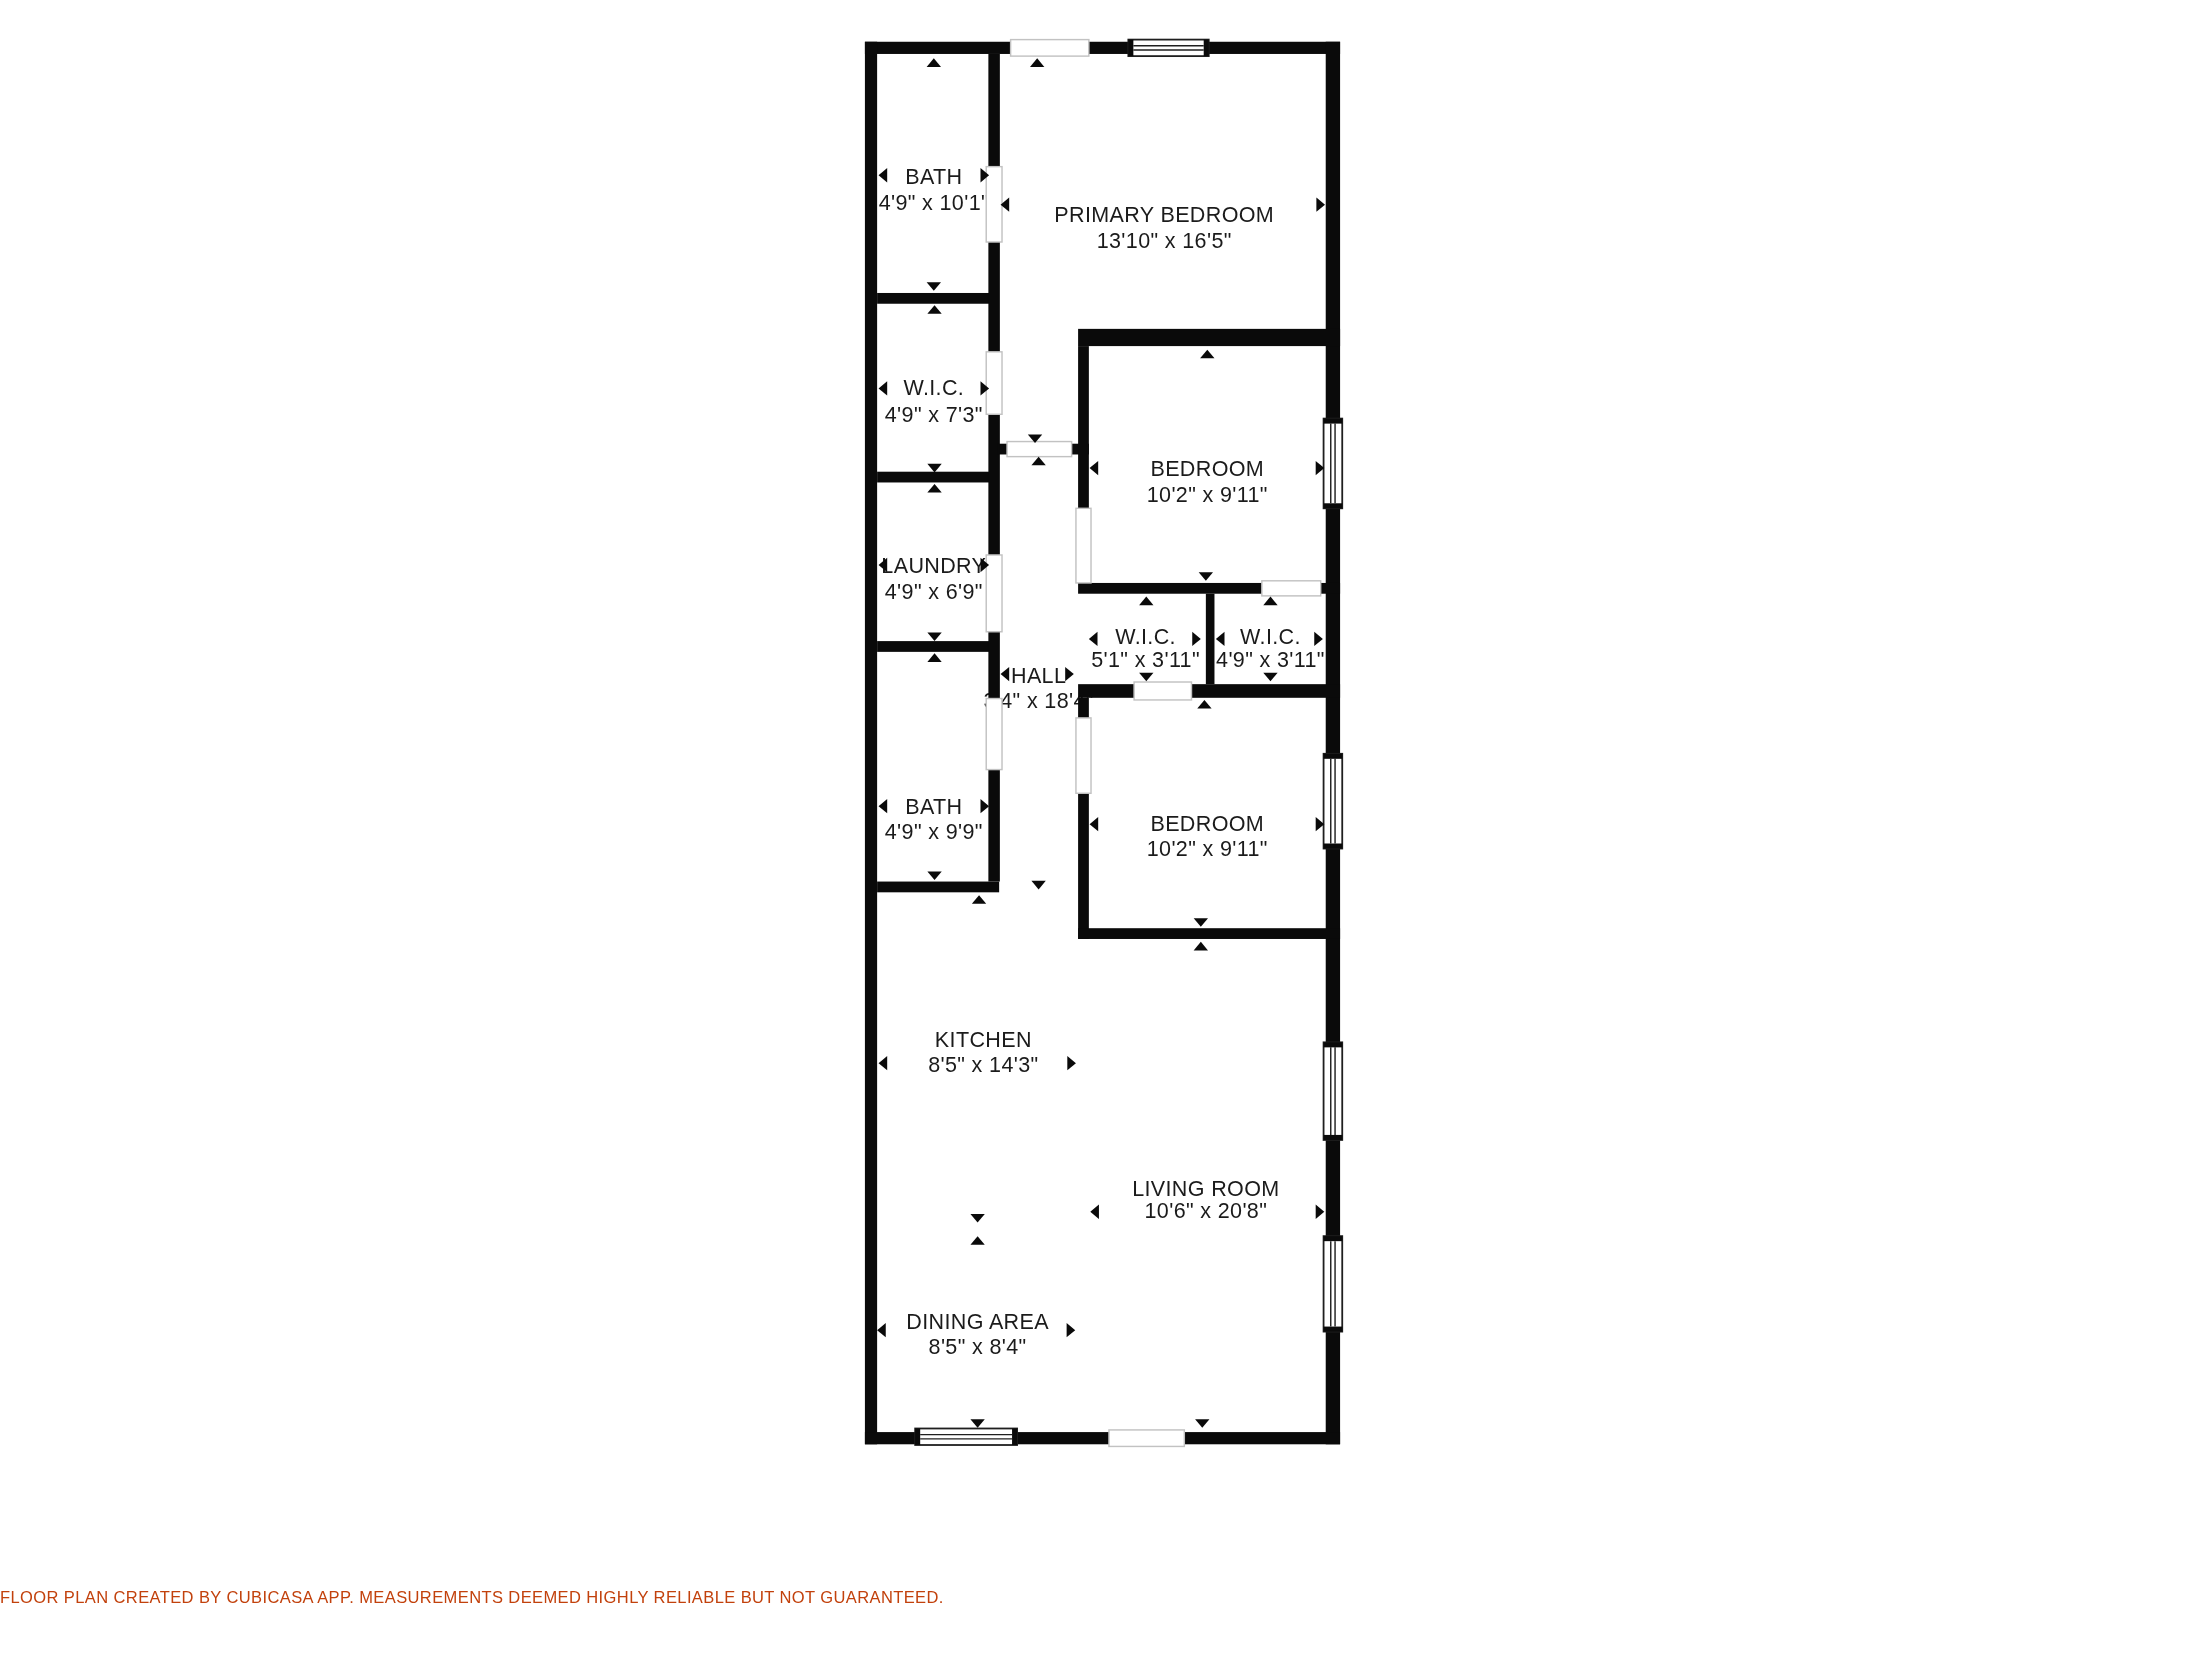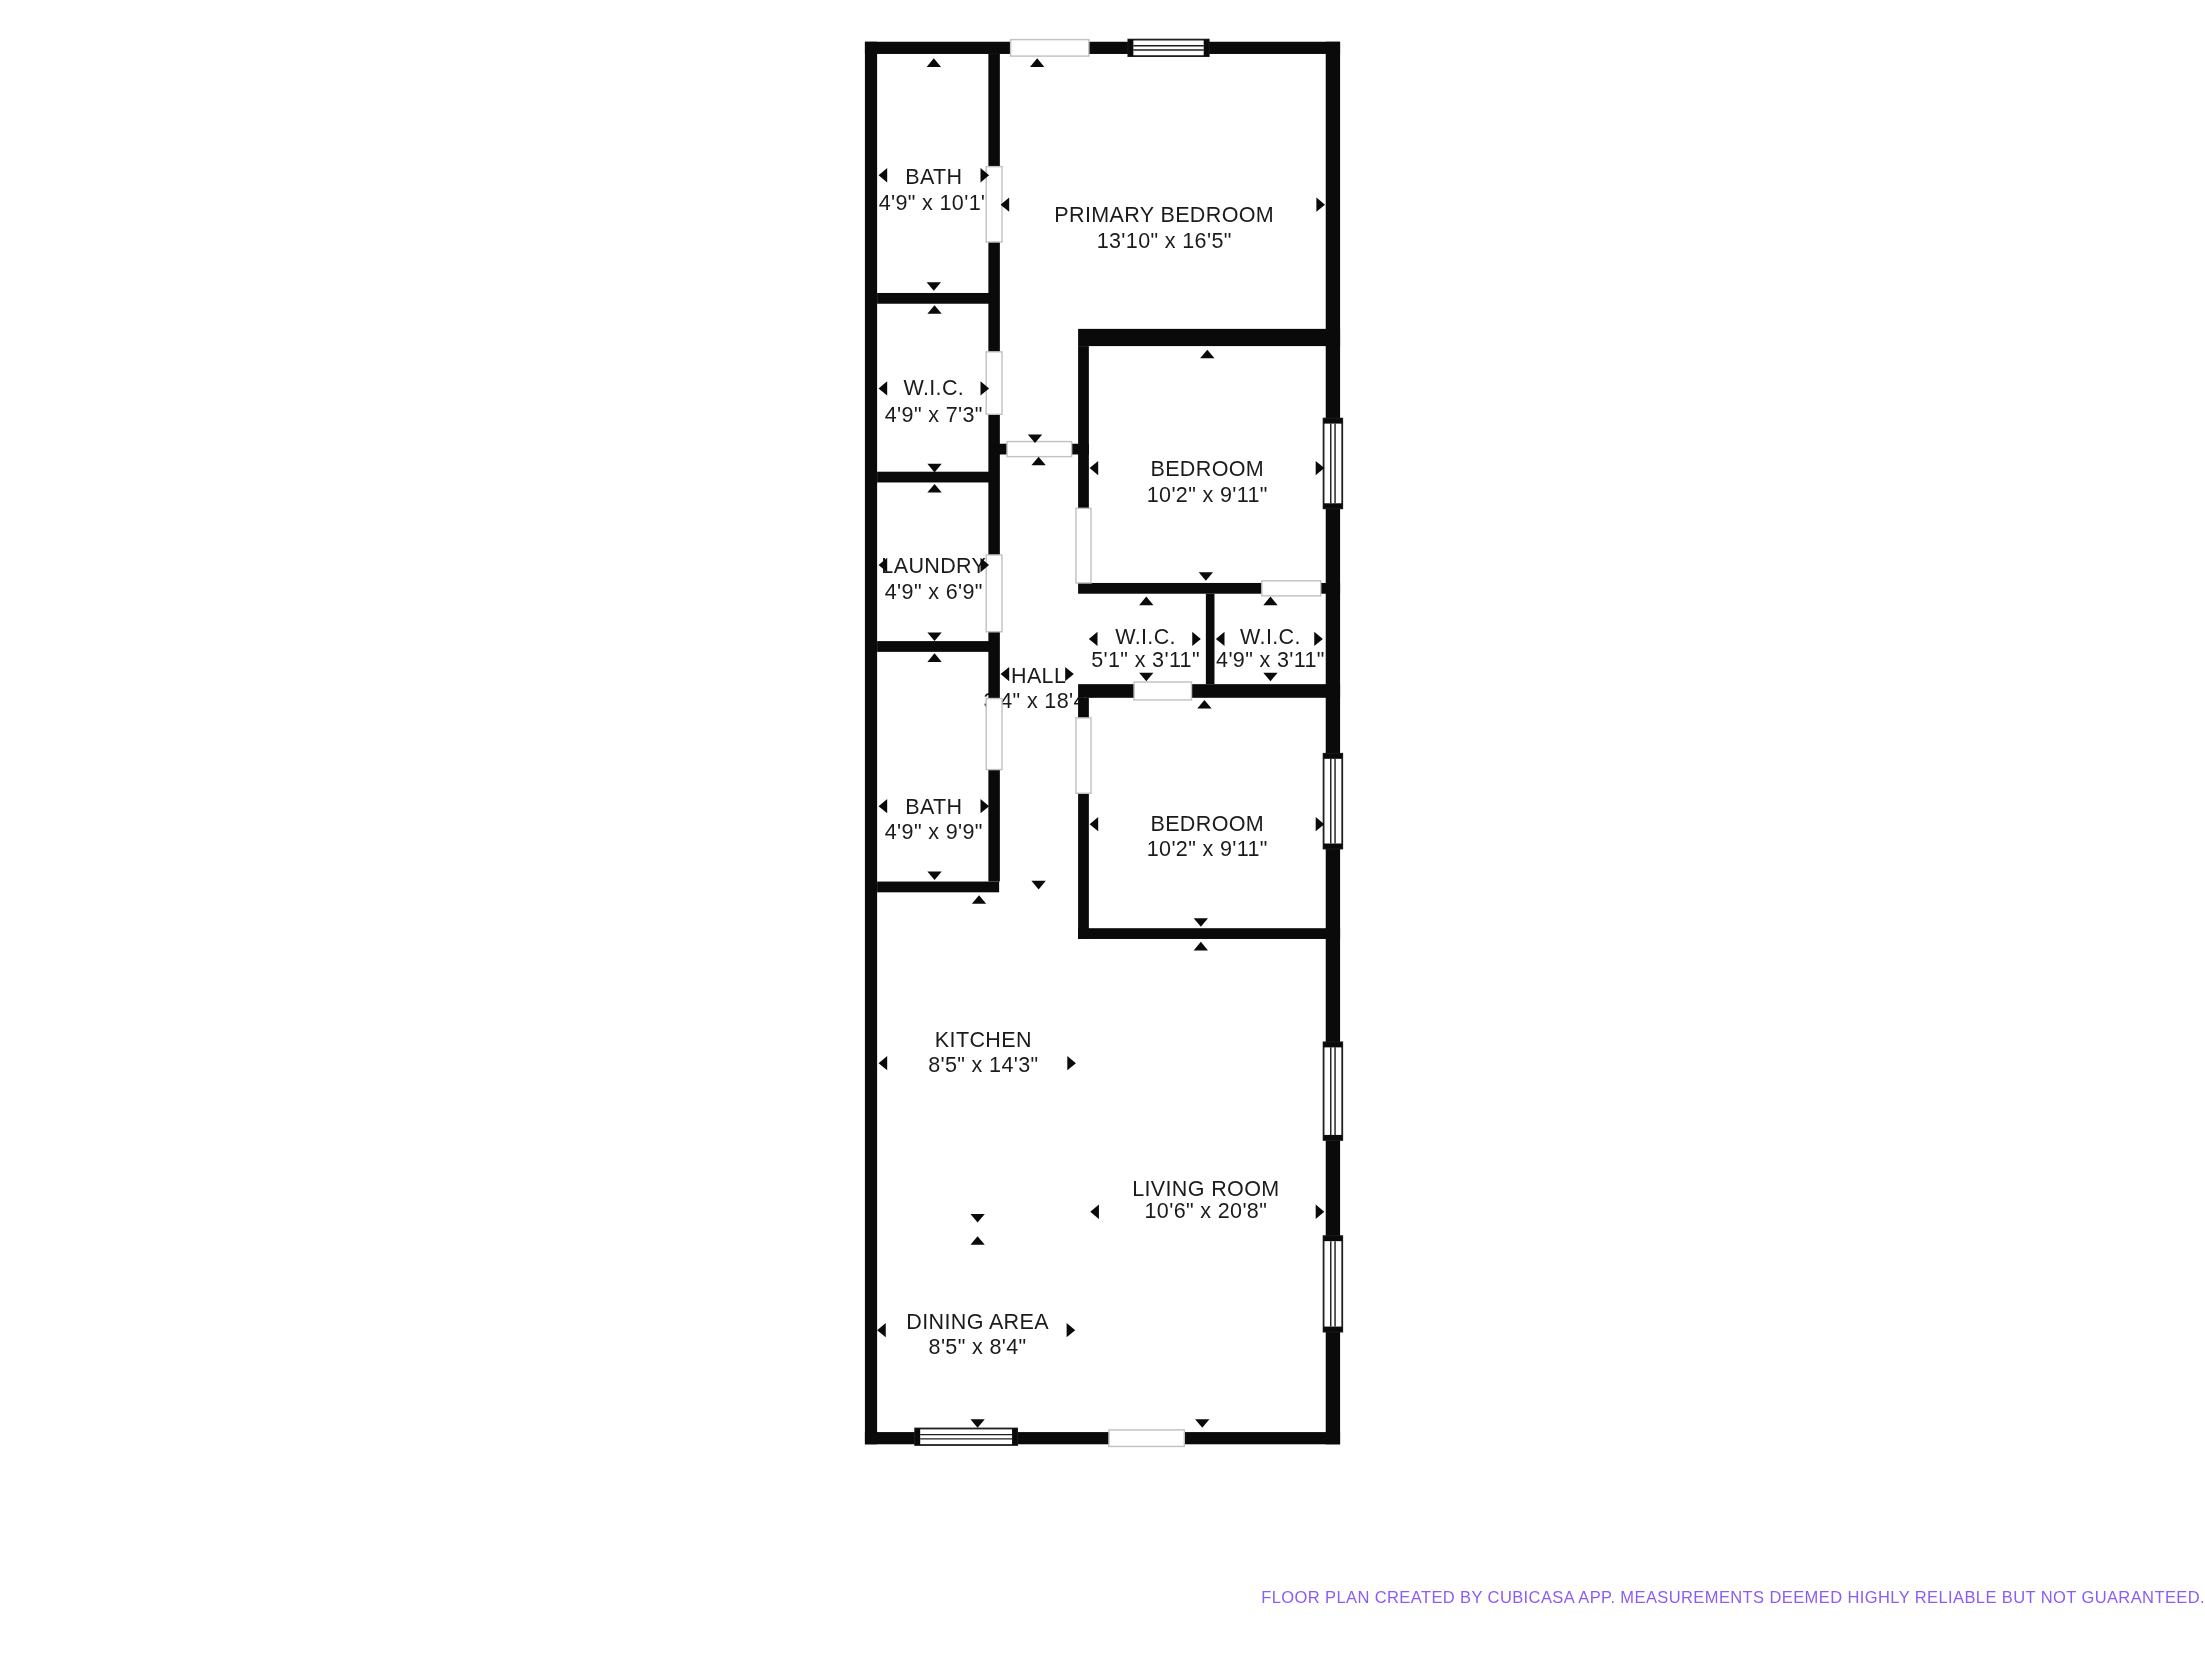--- a/index.html
+++ b/index.html
@@ -21,24 +21,24 @@
   #plan-svg {
     position: absolute;
     left: 0;
     top: 0;
   }
   #footer-note {
     position: absolute;
     left: 0;
     top: 1588px;
     width: 2205px;
-    text-align: right;
+    text-align: left;
     font-size: 16.5px;
     letter-spacing: 0.4px;
-    color: #8b5cf6;
+    color: #c2410c;
   }
   svg text.room-name, svg text.room-dims {
     font-family: "Liberation Sans", sans-serif;
     font-size: 30px;
     letter-spacing: 0.5px;
     fill: #1b1b1b;
   }
 </style>
 </head>
 <body>

